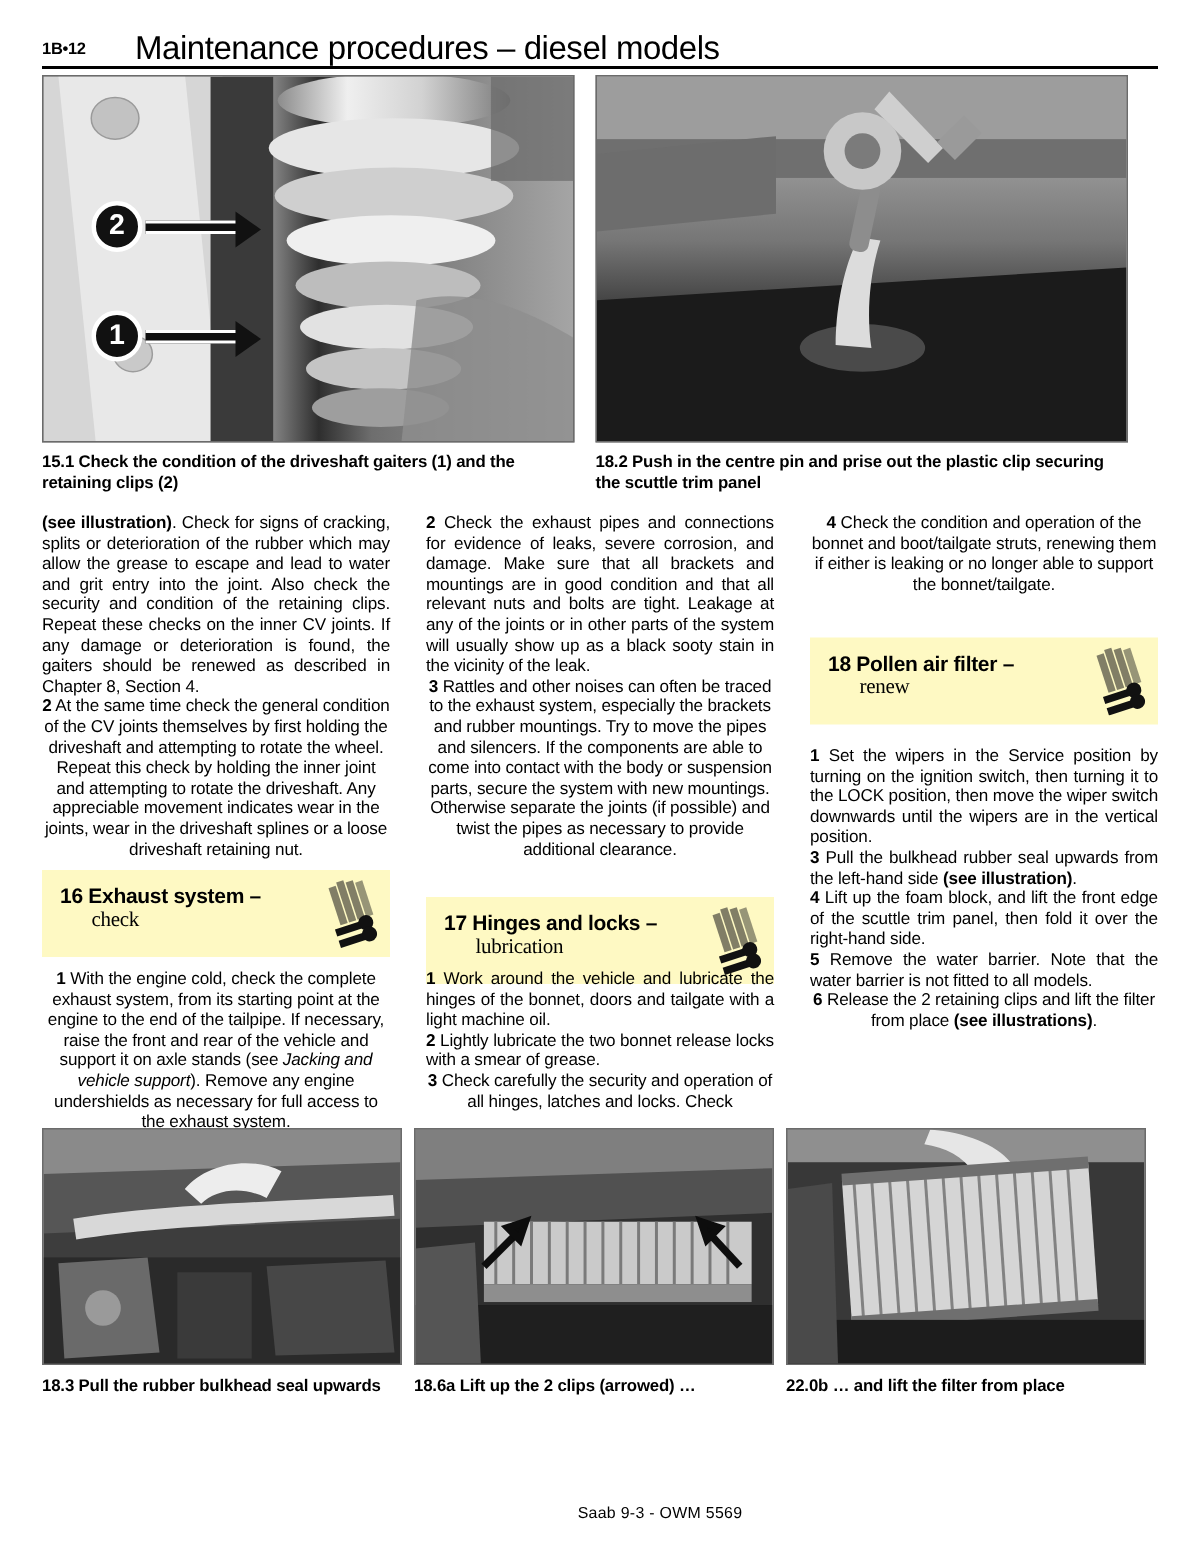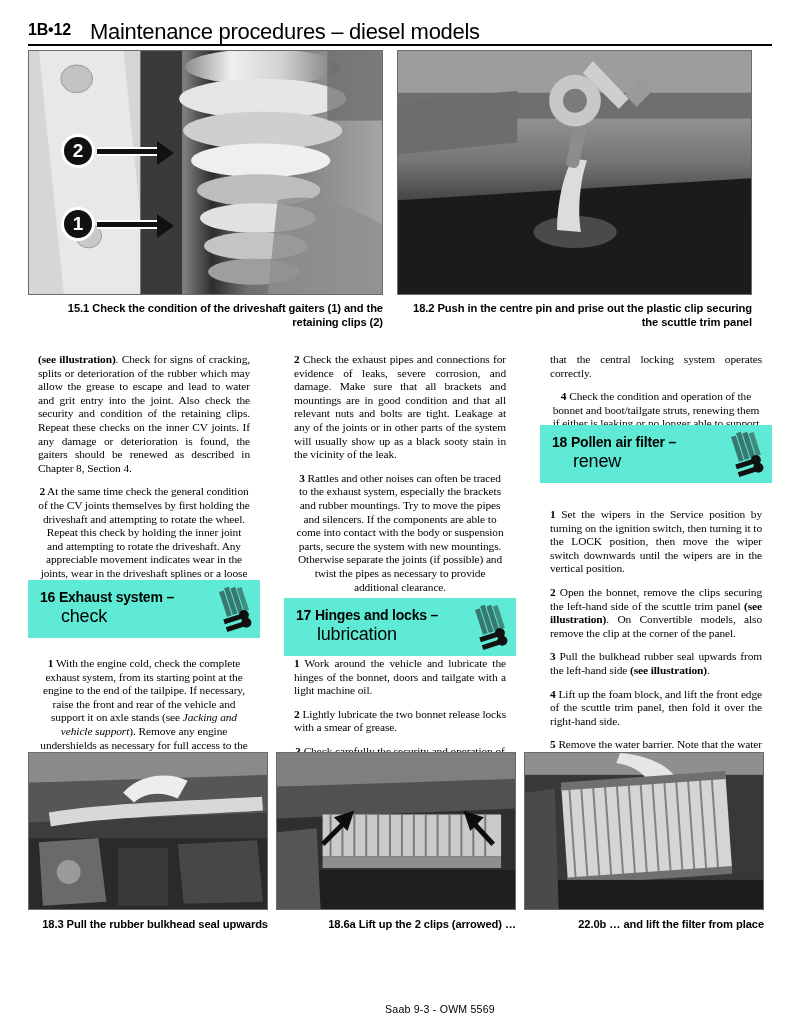--- a/index.html
+++ b/index.html
@@ -21,21 +21,21 @@
     position: absolute;
     left: 28px;
     top: 8px;
     width: 744px;
     height: 34px;
   }
   .page-number {
     position: absolute;
     left: 0;
     bottom: 3px;
-    font-size: 16px;
+    font-size: 11px;
     font-weight: bold;
     letter-spacing: -0.2px;
   }
   .page-title {
     position: absolute;
     left: 62px;
     bottom: -3px;
     font-size: 22px;
     font-weight: normal;
     letter-spacing: -0.3px;
@@ -61,21 +61,21 @@
   .photo .sky {
     position: absolute;
     inset: 0;
   }
 
   .caption {
     position: absolute;
     font-size: 11.2px;
     font-weight: bold;
     line-height: 13.5px;
-    text-align: right;
+    text-align: left;
     letter-spacing: -0.1px;
   }
   .caption .cap-num { margin-right: 3px; }
 
   
   .callout {
     position: absolute;
     width: 34px;
     height: 34px;
     border-radius: 50%;
@@ -110,54 +110,54 @@
   
   .col {
     position: absolute;
     width: 232px;
     font-size: 11.4px;
     line-height: 13.6px;
     text-align: justify;
     letter-spacing: -0.1px;
   }
   .col p {
-    margin: 10px;
+    margin: 0;
     text-align: justify;
     text-justify: inter-word;
-    font-family: Liberation Serif, serif;
   }
   .col p:last-child { text-align: center; }
   .b { font-weight: bold; }
   .i { font-style: italic; }
   .step-num { font-weight: bold; }
 
   
   .section-box {
     position: absolute;
     width: 232px;
     height: 58px;
-    background: #5eead4;
+    background: #fef9c3;
     box-sizing: border-box;
   }
   .section-box .sec-title {
     position: absolute;
     left: 12px;
     top: 9px;
     font-size: 14px;
     font-weight: bold;
     letter-spacing: -0.2px;
     white-space: nowrap;
   }
   .section-box .sec-sub {
     position: absolute;
     left: 33px;
     top: 26px;
-    font-size: 18px;
+    font-size: 14px;
     font-weight: normal;
     letter-spacing: -0.2px;
+    font-family: Liberation Serif, serif;
   }
   .spanner-group {
     position: absolute;
     right: 8px;
     top: 6px;
     width: 34px;
     height: 46px;
   }
 
   
@@ -318,21 +318,20 @@
   </div>
 </div>
 
 <div class="col" style="left:284px; top:647px;">
   <p><span class="step-num">1</span> <span>Work around the vehicle and lubricate the hinges of the bonnet, doors and tailgate with a light machine oil.</span></p>
   <p><span class="step-num">2</span> <span>Lightly lubricate the two bonnet release locks with a smear of grease.</span></p>
   <p><span class="step-num">3</span> <span>Check carefully the security and operation of all hinges, latches and locks. Check</span></p>
 </div>
 
 <div class="col" style="left:540px; top:343px;">
-  <p><span>that the central locking system operates correctly.</span></p>
   <p><span class="step-num">4</span> <span>Check the condition and operation of the bonnet and boot/tailgate struts, renewing them if either is leaking or no longer able to support the bonnet/tailgate.</span></p>
 </div>
 
 <div class="section-box" style="left:540px; top:425px;">
   <div class="sec-title">
     <span>18</span>
     <span>Pollen air filter –</span>
   </div>
   <div class="sec-sub">renew</div>
   <div class="spanner-group">
@@ -348,24 +347,24 @@
         <path d="M6 38 l22 0 l0 5 l-22 0 z"></path>
         <circle cx="27" cy="32" r="5"></circle>
         <circle cx="27" cy="40" r="5"></circle>
       </g>
     </svg>
   </div>
 </div>
 
 <div class="col" style="left:540px; top:498px;">
   <p><span class="step-num">1</span> <span>Set the wipers in the Service position by turning on the ignition switch, then turning it to the LOCK position, then move the wiper switch downwards until the wipers are in the vertical position.</span></p>
-  <p><span class="step-num">2</span> <span>Open the bonnet, remove the clips securing the left-hand side of the scuttle trim panel </span><span class="b">(see illustration)</span><span>. On Convertible models, also remove the clip at the corner of the panel.</span></p>
   <p><span class="step-num">3</span> <span>Pull the bulkhead rubber seal upwards from the left-hand side </span><span class="b">(see illustration)</span><span>.</span></p>
   <p><span class="step-num">4</span> <span>Lift up the foam block, and lift the front edge of the scuttle trim panel, then fold it over the right-hand side.</span></p>
   <p><span class="step-num">5</span> <span>Remove the water barrier. Note that the water barrier is not fitted to all models.</span></p>
+  <p><span class="step-num">6</span> <span>Release the 2 retaining clips and lift the filter from place </span><span class="b">(see illustrations)</span><span>.</span></p>
 </div>
 
 <div class="photo" style="left:28px; top:752px; width:240px; height:158px;">
   <svg class="sky" viewBox="0 0 240 158" preserveAspectRatio="none">
     <rect x="0" y="0" width="240" height="158" fill="#3d3d3d"></rect>
     <rect x="0" y="0" width="240" height="30" fill="#8a8a8a"></rect>
     <path d="M0 30 L240 22 L240 60 L0 70 Z" fill="#565656"></path>
     <path d="M20 60 C80 50 170 48 235 44 L236 58 C170 62 80 64 22 74 Z" fill="#d8d8d8"></path>
     <path d="M95 40 C110 22 140 18 160 28 L150 46 C134 38 116 40 106 50 Z" fill="#ededed"></path>
     <rect x="0" y="86" width="240" height="72" fill="#2a2a2a"></rect>

